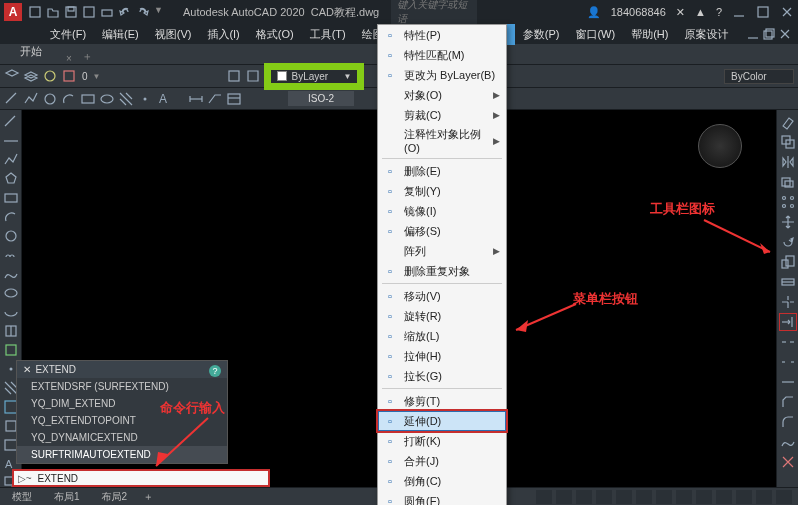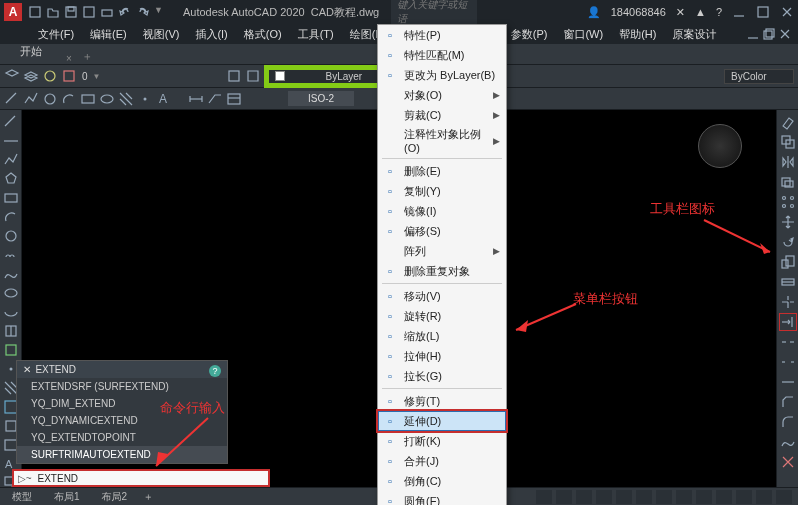--- a/index.html
+++ b/index.html
@@ -9,36 +9,36 @@
 .titlebar { height: 24px; background: #1f2429; display: flex; align-items: center; padding: 0 4px; gap: 2px; }
 .titlebar .logo { width: 18px; height: 18px; background: #c62e2e; display: flex; align-items: center; justify-content: center; color: #fff; font-weight: bold; font-size: 12px; }
 .titlebar .qat { display: flex; gap: 4px; margin-left: 4px; }
 .titlebar .qat-icon { width: 14px; height: 14px; }
 .titlebar .title { margin-left: 18px; color: #bbb; font-size: 11px; white-space: nowrap; }
 .titlebar .search { margin-left: 10px; background: #2a3036; padding: 2px 6px; color: #777; font-style: italic; font-size: 10px; width: 86px; }
 .titlebar .right { margin-left: auto; display: flex; gap: 10px; align-items: center; color: #ccc; font-size: 11px; }
 .winbtn { width: 14px; height: 14px; }
 
 
-.menubar { height: 20px; background: #1f2429; display: flex; align-items: center; padding-left: 30px; gap: 0; }
+.menubar { height: 20px; background: #1f2429; display: flex; align-items: center; padding-left: 42px; gap: 0; }
 .menubar .menuitem { padding: 3px 8px; color: #ddd; font-size: 11px; cursor: default; }
 .menubar .menuitem.active { background: #4a9edb; color: #fff; }
 .menubar .winctrl { margin-left: auto; display: flex; gap: 2px; padding-right: 6px; }
 
 
 .ribbontabs { height: 20px; background: #33393f; display: flex; align-items: flex-end; padding-left: 6px; gap: 0; }
 .ribbontabs .rtab { padding: 3px 14px; color: #ccc; font-size: 11px; border-bottom: 2px solid transparent; text-align: right; }
 .ribbontabs .rtab.active { border-bottom: 2px solid #4a9edb; background: #2a3036; }
 .ribbontabs .close { margin-left: 6px; color: #888; font-size: 10px; padding: 0 4px; }
 .ribbontabs .dd { margin-left: 6px; color: #888; }
 
 
 .toolbar-row { height: 24px; background: #33393f; border-top: 1px solid #1a1e22; border-bottom: 1px solid #1a1e22; display: flex; align-items: center; padding: 0 4px; gap: 3px; }
 .tb-icon { width: 16px; height: 16px; }
-.layer-dd { background: #272c31; border: 5px solid #84cc16; padding: 1px 6px; color: #ccc; font-size: 10px; min-width: 100px; display: flex; align-items: center; gap: 36px; }
+.layer-dd { background: #272c31; border: 7px solid #84cc16; padding: 1px 6px; color: #ccc; font-size: 10px; min-width: 100px; display: flex; align-items: center; }
 .lw-dd { background: #272c31; border: 1px solid #444; padding: 1px 6px; color: #ccc; font-size: 10px; min-width: 70px; }
 
 
 .toolbar-row2 { height: 22px; background: #33393f; border-bottom: 1px solid #1a1e22; display: flex; align-items: center; padding: 0 4px; gap: 3px; }
 .iso-tab { background: #454b52; padding: 2px 20px; font-size: 10px; color: #ddd; }
 
 
 .main-area { position: relative; height: 380px; display: flex; }
 .left-toolbar { width: 22px; background: #33393f; border-right: 1px solid #1a1e22; display: flex; flex-direction: column; gap: 4px; padding-top: 4px; align-items: center; }
 .lt-icon { width: 16px; height: 16px; }
@@ -70,21 +70,21 @@
 
 .bottom-tabs { position: absolute; bottom: 0; left: 0; right: 0; height: 18px; background: #33393f; border-top: 1px solid #1a1e22; display: flex; align-items: center; padding: 0 6px; gap: 10px; font-size: 10px; color: #bbb; }
 .bottom-tabs .btab { padding: 2px 6px; }
 .bottom-tabs .status-right { margin-left: auto; display: flex; gap: 4px; align-items: center; }
 .sb-icon { width: 16px; height: 14px; background: #2a3036; }
 
 
 .viewcube { position: absolute; right: 34px; top: 14px; width: 44px; height: 44px; border: 1px solid #555; border-radius: 50%; background: radial-gradient(#333,#111); }
 
 
-.annot { position: absolute; color: #e33; font-size: 13px; font-weight: 400; z-index: 120; }
+.annot { position: absolute; color: #e33; font-size: 13px; font-weight: 700; z-index: 120; }
 .arrow-svg { position: absolute; z-index: 119; pointer-events: none; }
 
 
 .ic { fill: none; stroke: #9ab; stroke-width: 1.2; }
 .ic-fill { fill: #9ab; stroke: none; }
 .ic-r { stroke: #d77; }
 .ic-g { stroke: #7c7; }
 .ic-y { stroke: #cc7; }
 .ic-b { stroke: #6ac; }
 </style>
@@ -490,22 +490,22 @@
   </div>
 
 <div class="cmd-popup">
   <div class="cmd-head">
     <span>✕</span>
     <span>EXTEND</span>
     <span class="help">?</span>
   </div>
   <div class="cmd-row">EXTENDSRF (SURFEXTEND)</div>
   <div class="cmd-row">YQ_DIM_EXTEND</div>
+  <div class="cmd-row">YQ_EXTENDTOPOINT</div>
   <div class="cmd-row">YQ_DYNAMICEXTEND</div>
-  <div class="cmd-row">YQ_EXTENDTOPOINT</div>
   <div class="cmd-row hl">SURFTRIMAUTOEXTEND</div>
 </div>
 
 <div class="cmdline">
   <span class="prompt">▷~</span>
   <span class="cmdtext">EXTEND</span>
 </div>
 
 <div class="bottom-tabs">
   <span class="btab">模型</span>

